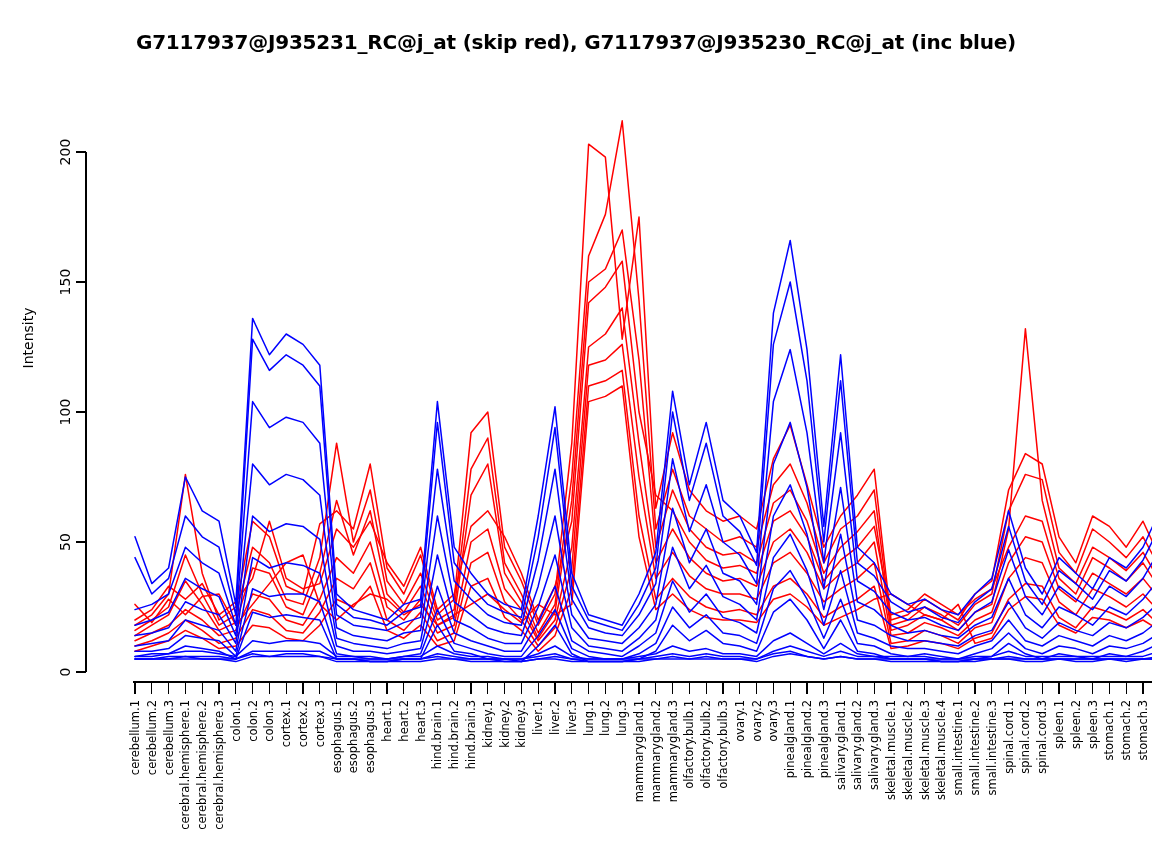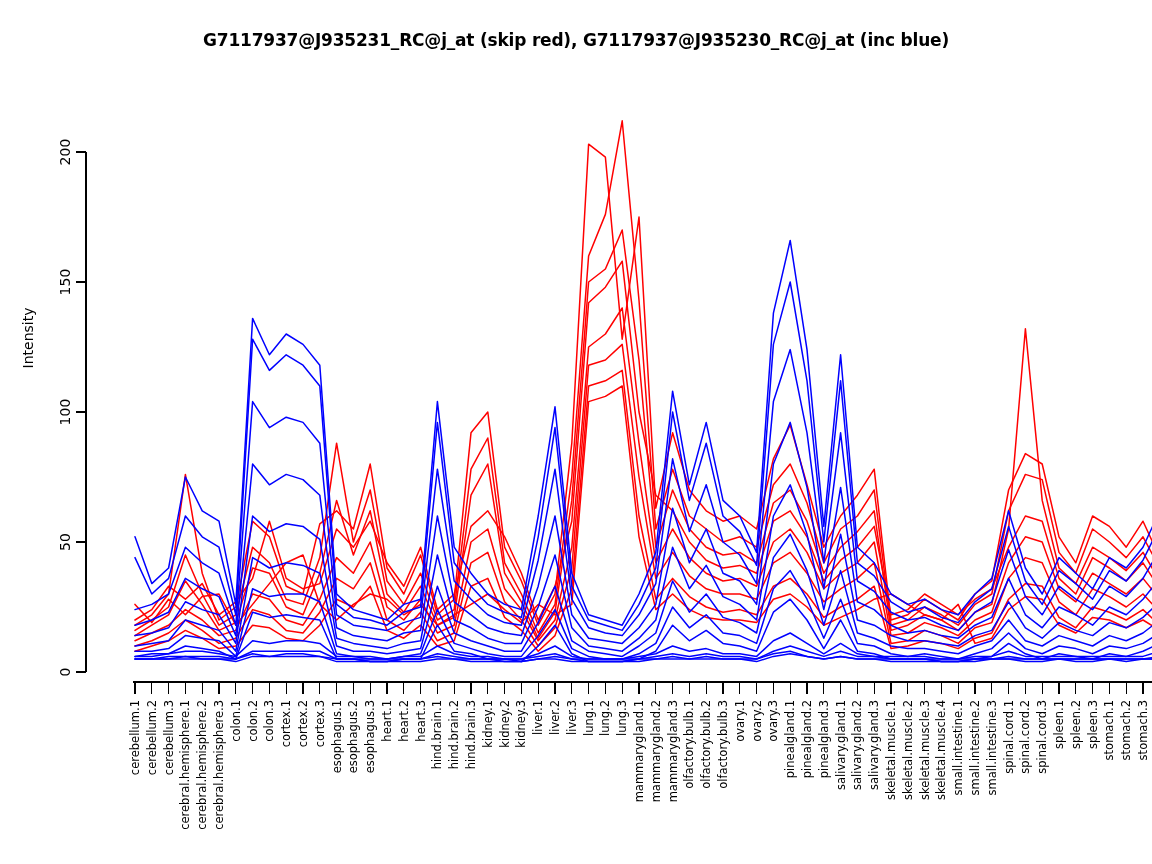--- a/index.html
+++ b/index.html
@@ -19,21 +19,21 @@
     left: 0; top: 0;
     width: 1152px;
     height: 864px;
   }
   .plot-title {
     position: absolute;
     left: 0;
     top: 30px;
     width: 1152px;
     text-align: center;
-    font-size: 17px;
+    font-size: 20px;
     font-weight: bold;
     color: #000000;
     font-family: "DejaVu Sans", "Liberation Sans", sans-serif;
     letter-spacing: -0.2px;
   }
   .ylabel {
     position: absolute;
     left: -32px;
     top: 330px;
     width: 120px;

